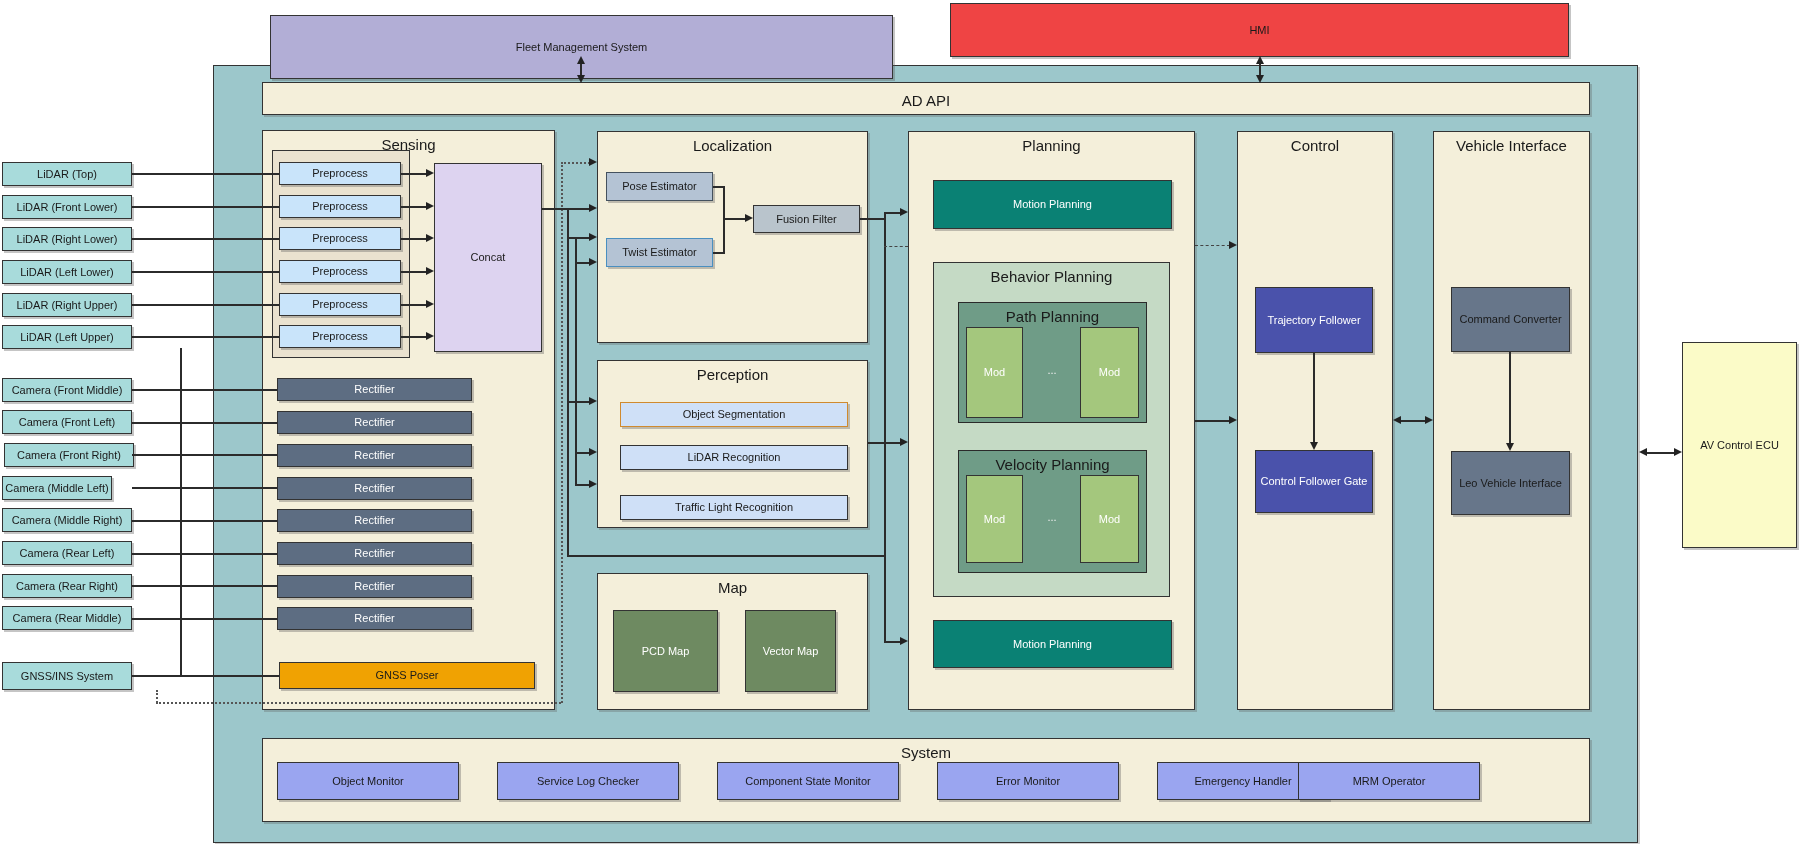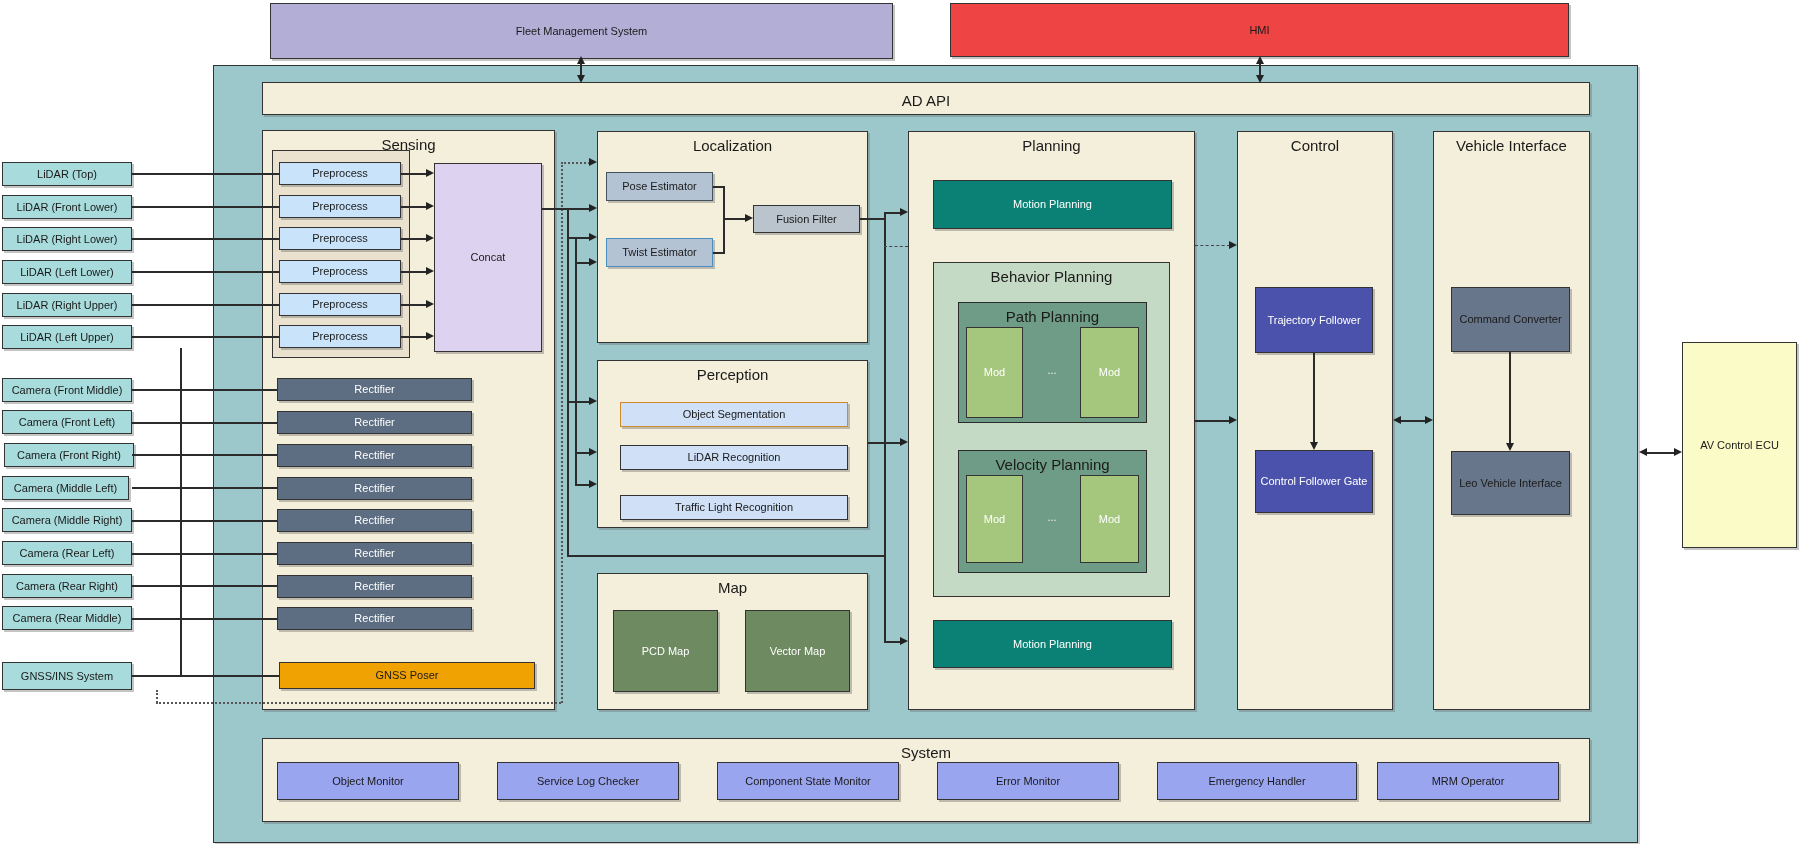--- a/index.html
+++ b/index.html
@@ -24,21 +24,21 @@
   .al{position:absolute;width:0;height:0;border-top:4.5px solid transparent;border-bottom:4.5px solid transparent;
       border-right:8px solid #222;z-index:41;}
   .au{position:absolute;width:0;height:0;border-left:4.5px solid transparent;border-right:4.5px solid transparent;
       border-bottom:8px solid #222;z-index:41;}
   .ad{position:absolute;width:0;height:0;border-left:4.5px solid transparent;border-right:4.5px solid transparent;
       border-top:8px solid #222;z-index:41;}
 </style>
 </head>
 <body>
 
-<div class="box" style="left:270px;top:3px;width:623px;height:56px;background:#b2aed6;">
+<div class="box" style="left:270px;top:15px;width:623px;height:64px;background:#b2aed6;">
     <span>Fleet Management System</span>
   </div>
 <div class="box" style="left:950px;top:3px;width:619px;height:54px;background:#ef4444;">
     <span>HMI</span>
   </div>
 
 <div class="abs" style="left:213px;top:65px;width:1425px;height:778px;background:#9cc7cb;border:1.5px solid #333;box-shadow:2px 2px 0 rgba(90,90,90,.3);"></div>
 
 <div class="panel" style="left:262px;top:82px;width:1328px;height:33px;">
   <div class="ptitle" style="top:9px;">AD API</div>
@@ -65,21 +65,21 @@
 
 <div class="box" style="left:2px;top:378px;width:130px;height:24px;background:#a8dbdb;">
     <span>Camera (Front Middle)</span>
   </div>
 <div class="box" style="left:2px;top:410px;width:130px;height:24px;background:#a8dbdb;">
     <span>Camera (Front Left)</span>
   </div>
 <div class="box" style="left:4px;top:443px;width:130px;height:24px;background:#a8dbdb;">
     <span>Camera (Front Right)</span>
   </div>
-<div class="box" style="left:2px;top:476px;width:127px;height:24px;background:#a8dbdb;">
+<div class="box" style="left:2px;top:476px;width:110px;height:24px;background:#a8dbdb;">
     <span>Camera (Middle Left)</span>
   </div>
 <div class="box" style="left:2px;top:508px;width:130px;height:24px;background:#a8dbdb;">
     <span>Camera (Middle Right)</span>
   </div>
 <div class="box" style="left:2px;top:541px;width:130px;height:24px;background:#a8dbdb;">
     <span>Camera (Rear Left)</span>
   </div>
 <div class="box" style="left:2px;top:574px;width:130px;height:24px;background:#a8dbdb;">
     <span>Camera (Rear Right)</span>
@@ -174,21 +174,21 @@
 <div class="box" style="left:620px;top:495px;width:228px;height:25px;background:#cfe0f7;">
     <span>Traffic Light Recognition</span>
   </div>
 
 <div class="panel" style="left:597px;top:573px;width:271px;height:137px;">
   <div class="ptitle">Map</div>
 </div>
 <div class="box wt" style="left:613px;top:610px;width:105px;height:82px;background:#6e8a61;">
     <span>PCD Map</span>
   </div>
-<div class="box wt" style="left:745px;top:610px;width:105px;height:82px;background:#6e8a61;">
+<div class="box wt" style="left:745px;top:610px;width:91px;height:82px;background:#6e8a61;">
     <span>Vector Map</span>
   </div>
 
 <div class="panel" style="left:908px;top:131px;width:287px;height:579px;">
   <div class="ptitle">Planning</div>
 </div>
 <div class="box wt" style="left:933px;top:180px;width:239px;height:49px;background:#0a8174;">
     <span>Motion Planning</span>
   </div>
 
@@ -253,24 +253,24 @@
   </div>
 <div class="box" style="left:497px;top:762px;width:182px;height:38px;background:#9aa5f0;">
     <span>Service Log Checker</span>
   </div>
 <div class="box" style="left:717px;top:762px;width:182px;height:38px;background:#9aa5f0;">
     <span>Component State Monitor</span>
   </div>
 <div class="box" style="left:937px;top:762px;width:182px;height:38px;background:#9aa5f0;">
     <span>Error Monitor</span>
   </div>
-<div class="box" style="left:1157px;top:762px;width:200px;height:38px;background:#9aa5f0;">
+<div class="box" style="left:1157px;top:762px;width:172px;height:38px;background:#9aa5f0;">
     <span>Emergency Handler</span>
   </div>
-<div class="box" style="left:1377px;top:762px;width:182px;height:38px;background:#9aa5f0;">
+<div class="box" style="left:1298px;top:762px;width:182px;height:38px;background:#9aa5f0;">
     <span>MRM Operator</span>
   </div>
 
 <div>
 
   <div class="vline" style="left:580px;top:60px;height:20px;"></div>
   <div class="au" style="left:577px;top:56px;"></div>
   <div class="ad" style="left:577px;top:75px;"></div>
   <div class="vline" style="left:1259px;top:60px;height:20px;"></div>
   <div class="au" style="left:1256px;top:56px;"></div>

